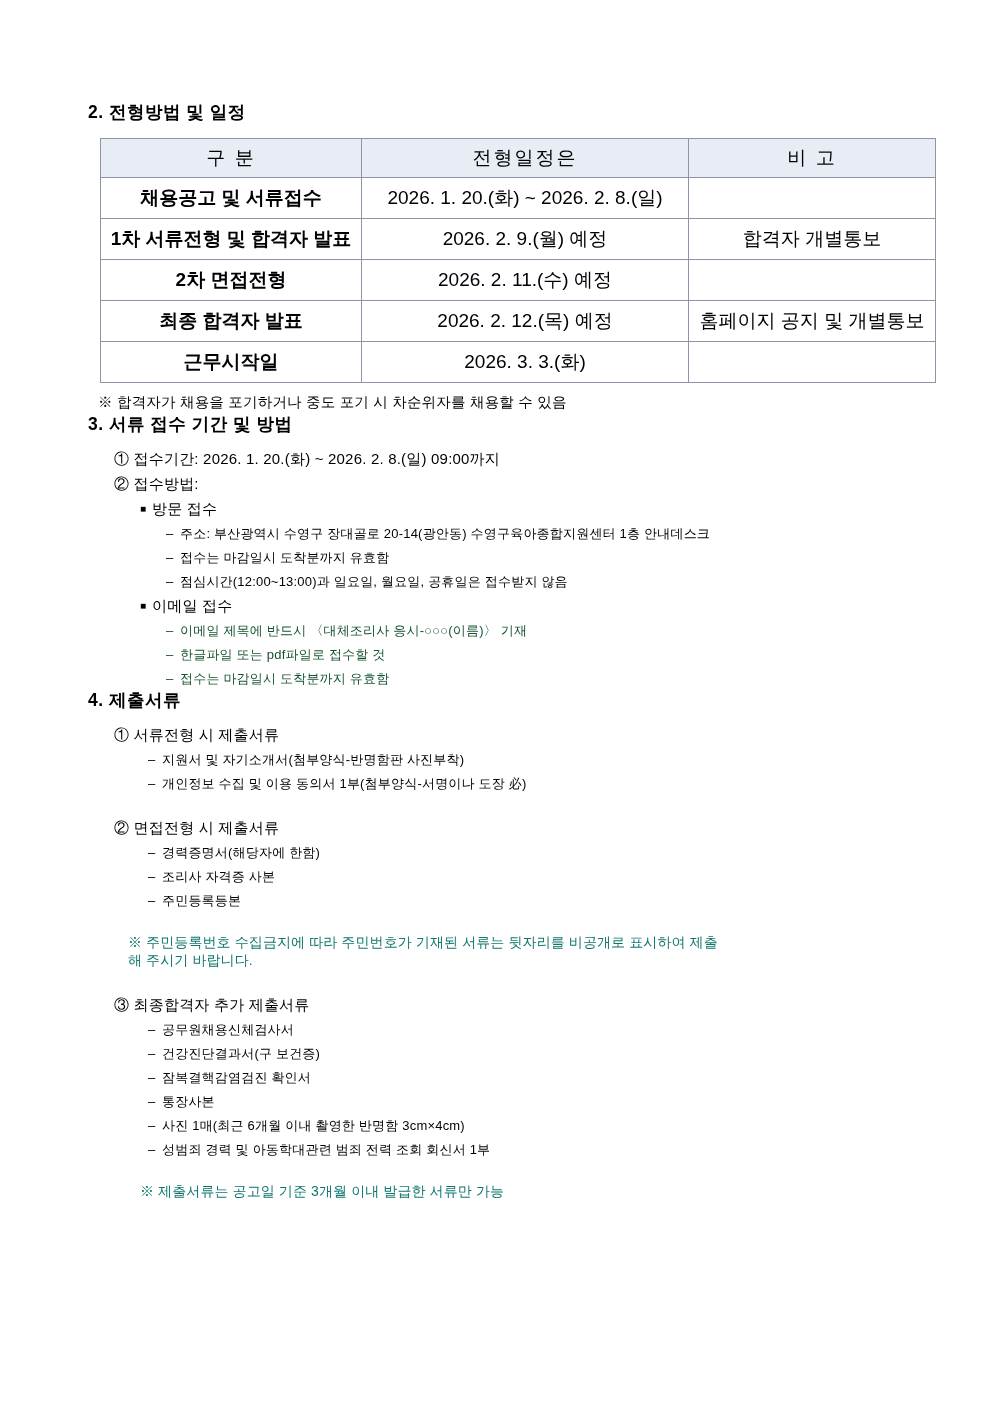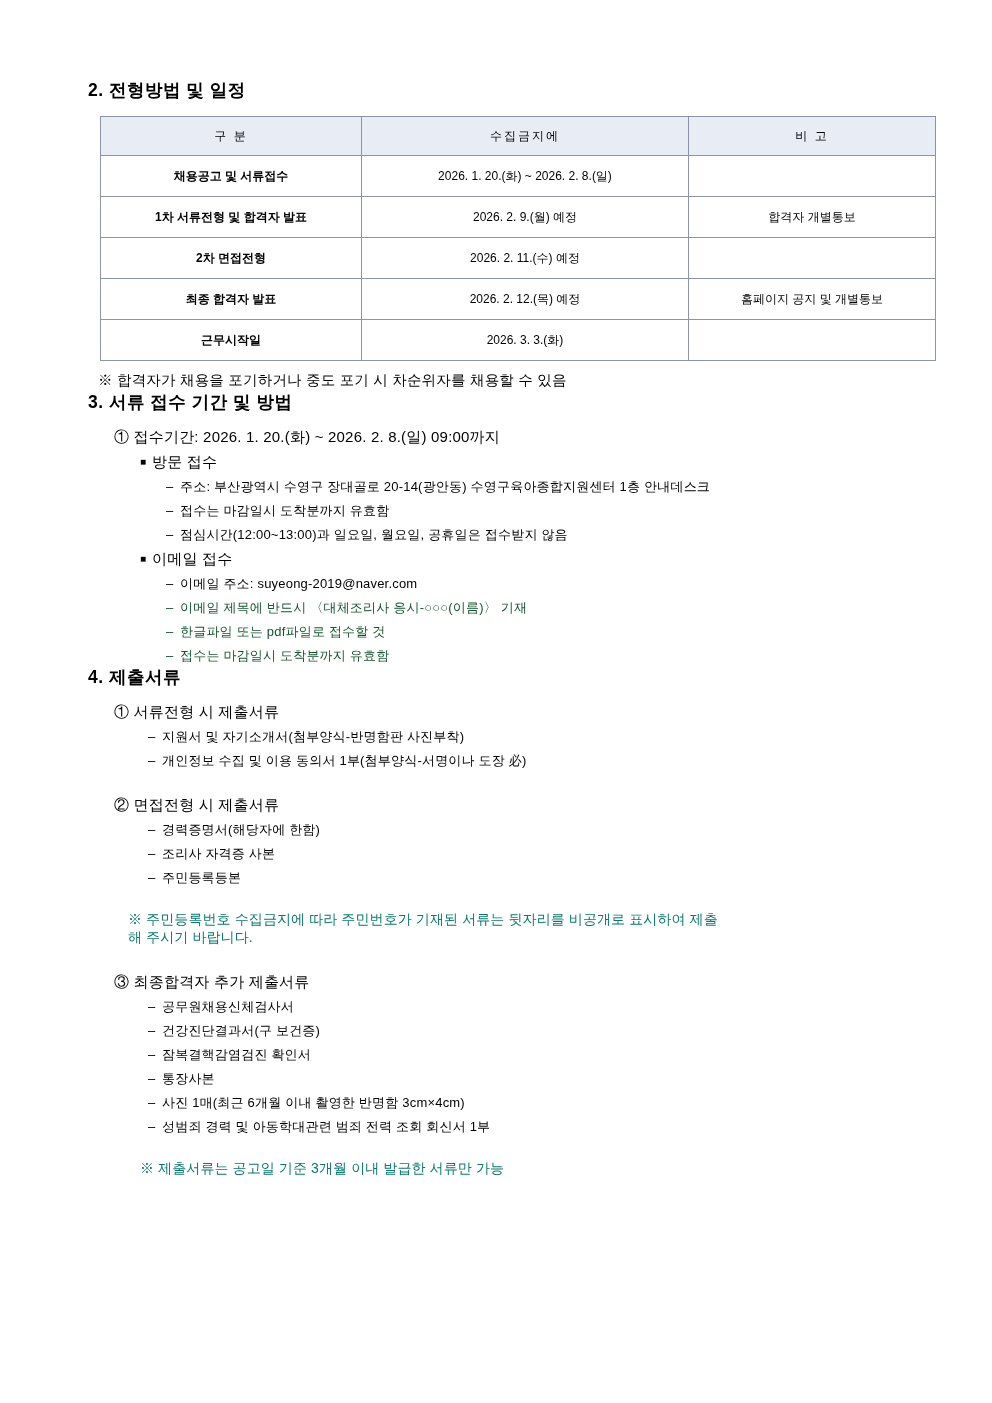--- a/index.html
+++ b/index.html
@@ -12,21 +12,21 @@
     min-height: 1403px;
     font-family: "Liberation Sans", sans-serif;
     color: #000000;
     -webkit-font-smoothing: antialiased;
   }
   .page {
     position: relative;
     width: 808px;
     min-height: 1403px;
     box-sizing: border-box;
-    padding: 78px 88px 40px 88px;
+    padding: 100px 88px 40px 88px;
   }
   .section-heading {
     font-size: 17.5px;
     font-weight: bold;
     letter-spacing: 0.5px;
     margin: 0 0 14px 0;
   }
   .section-heading.sub-gap {
   }
 
@@ -34,21 +34,21 @@
   table.schedule {
     border-collapse: collapse;
     width: 808px;
     margin: 0 0 0 12px;
     table-layout: fixed;
   }
   table.schedule th,
   table.schedule td {
     border: 1px solid #8d93a8;
     height: 36px;
-    font-size: 12px;
+    font-size: 19px;
     text-align: center;
     vertical-align: middle;
     padding: 2px 4px;
   }
   table.schedule thead th {
     background: #e8edf5;
     font-weight: normal;
     letter-spacing: 2px;
     height: 34px;
   }
@@ -119,21 +119,21 @@
 <body>
 
 <div class="page">
 
   <h2 class="section-heading">2. 전형방법 및 일정</h2>
 
   <table class="schedule">
     <thead>
       <tr>
         <th class="col-a">구 분</th>
-        <th class="col-b">수집금지에</th>
+        <th class="col-b">전형일정은</th>
         <th class="col-c">비 고</th>
       </tr>
     </thead>
     <tbody>
       <tr>
         <td class="col-a">채용공고 및 서류접수</td>
         <td class="col-b">2026. 1. 20.(화) ~ 2026. 2. 8.(일)</td>
         <td class="col-c"></td>
       </tr>
       <tr>
@@ -157,40 +157,38 @@
         <td class="col-c"></td>
       </tr>
     </tbody>
   </table>
 
   <p class="note-line">※ 합격자가 채용을 포기하거나 중도 포기 시 차순위자를 채용할 수 있음</p>
 
   <h2 class="section-heading sub-gap">3. 서류 접수 기간 및 방법</h2>
 
   <p class="lvl1">① 접수기간: 2026. 1. 20.(화) ~ 2026. 2. 8.(일) 09:00까지</p>
+  <p class="lvl1">② 접수방법:</p>
 
   <p class="lvl2">
     <span class="bullet">■</span><span>방문 접수</span>
   </p>
   <p class="lvl3">
     <span class="dash">–</span><span>주소: 부산광역시 수영구 장대골로 20-14(광안동) 수영구육아종합지원센터 1층 안내데스크</span>
   </p>
   <p class="lvl3">
     <span class="dash">–</span><span>접수는 마감일시 도착분까지 유효함</span>
   </p>
   <p class="lvl3">
     <span class="dash">–</span><span>점심시간(12:00~13:00)과 일요일, 월요일, 공휴일은 접수받지 않음</span>
   </p>
 
   <p class="lvl2">
     <span class="bullet">■</span><span>이메일 접수</span>
   </p>
-  <p class="lvl3">
-    <span class="dash">–</span><span>이메일 주소: suyeong-2019@naver.com</span>
-  </p>
   <p class="lvl3 blue">
     <span class="dash">–</span><span>이메일 제목에 반드시 〈대체조리사 응시-○○○(이름)〉 기재</span>
   </p>
   <p class="lvl3 blue">
     <span class="dash">–</span><span>한글파일 또는 pdf파일로 접수할 것</span>
   </p>
   <p class="lvl3 blue">
     <span class="dash">–</span><span>접수는 마감일시 도착분까지 유효함</span>
   </p>
 

